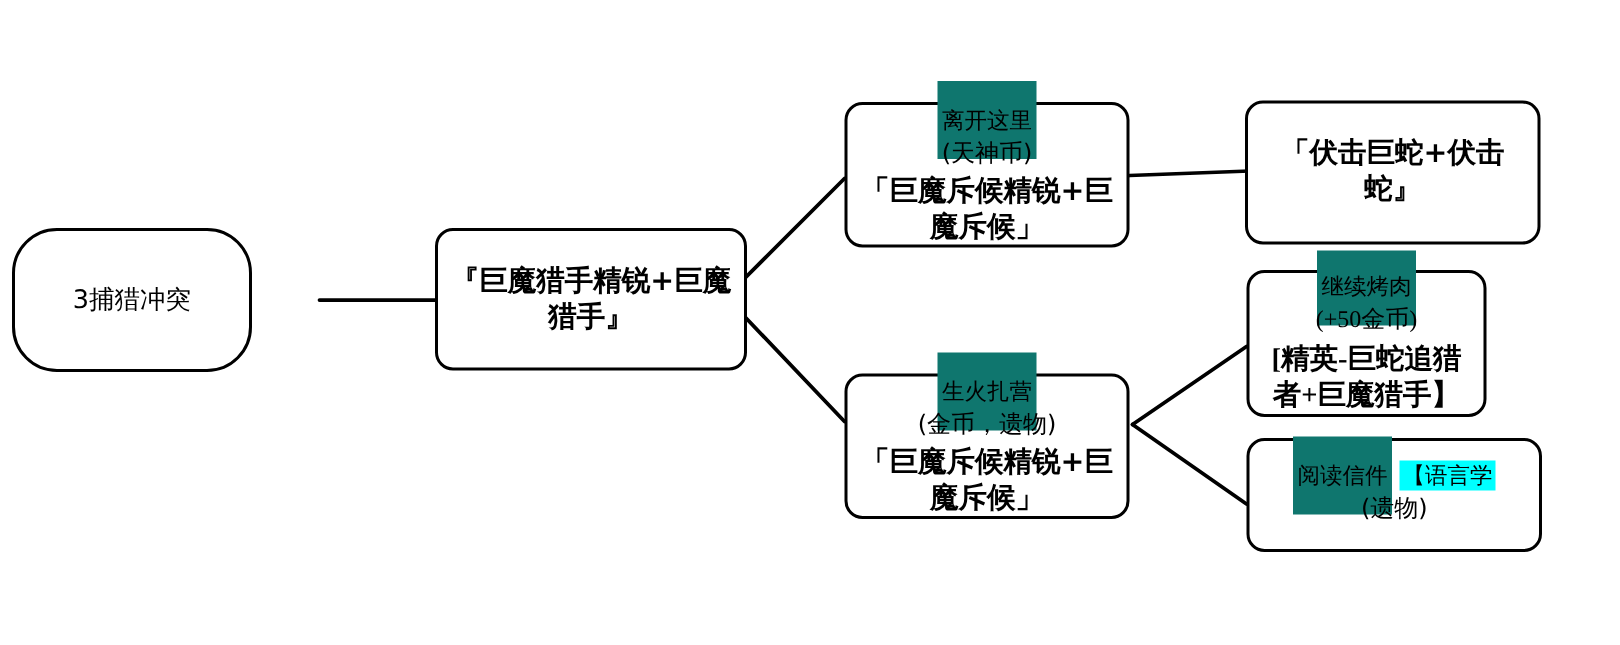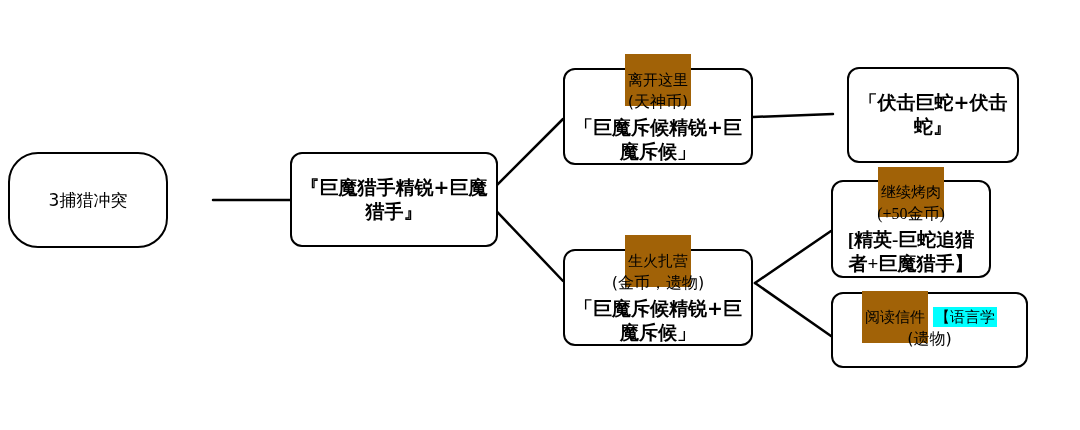--- a/index.html
+++ b/index.html
@@ -43,29 +43,29 @@
     font-size: 15px;
     line-height: 1.35;
     margin-bottom: 2px;
     white-space: nowrap;
   }
   .reward-line {
     font-size: 16px;
     line-height: 1.3;
     margin-bottom: 3px;
   }
-  .hl-green { background: #a16207; padding: 17px 3px; }
+  .hl-green { background: #0f766e; padding: 17px 3px; }
   .hl-cyan  { background: #00ffff; padding: 1px 2px; margin-left: 5px; }
 
   
   #n-start  { left: 8px;  top: 152px; width: 160px; height: 96px; border-radius: 30px; }
   #n-mid    { left: 290px; top: 152px; width: 208px; height: 95px; }
   #n-leave  { left: 563px; top: 68px;  width: 190px; height: 97px; }
   #n-camp   { left: 563px; top: 249px; width: 190px; height: 97px; }
-  #n-ambush { left: 847px; top: 67px;  width: 172px; height: 96px; }
+  #n-ambush { left: 830px; top: 67px;  width: 197px; height: 96px; }
   #n-roast  { left: 831px; top: 180px; width: 160px; height: 98px; font-family: Liberation Serif, serif; }
   #n-letter { left: 831px; top: 292px; width: 197px; height: 76px; }
 </style>
 </head>
 <body>
 
 <div class="canvas">
 
   <svg class="connectors" viewBox="0 0 1080 430" xmlns="http://www.w3.org/2000/svg">
     <g stroke="#000000" stroke-width="2.5" fill="none" stroke-linecap="round">

